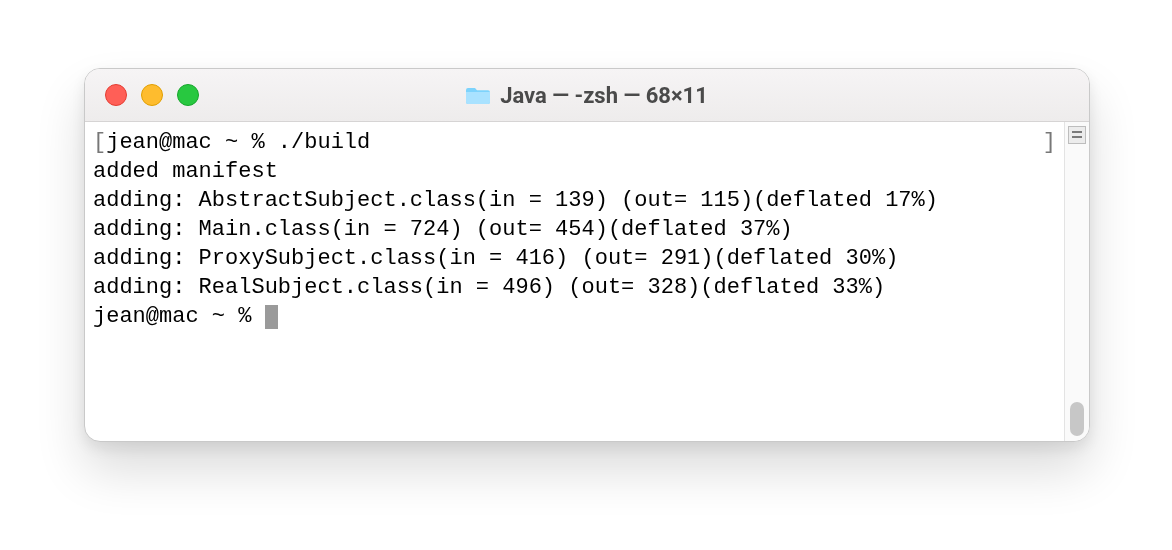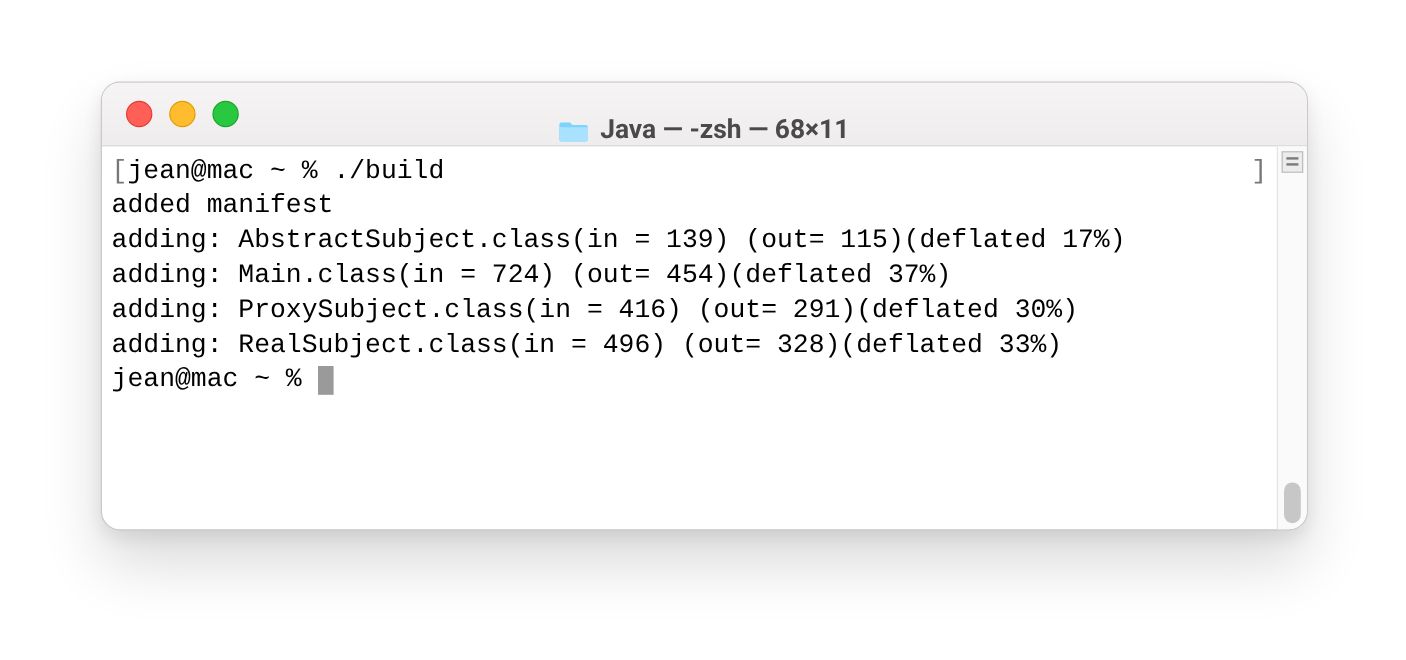--- a/index.html
+++ b/index.html
@@ -26,21 +26,21 @@
     border: 1.5px solid #c9c9c9;
     border-radius: 16px;
     box-shadow: 0 28px 50px rgba(0,0,0,0.14), 0 6px 14px rgba(0,0,0,0.08);
     overflow: hidden;
   }
   .titlebar {
     height: 52px;
     background: linear-gradient(#f6f4f5, #eeecec);
     border-bottom: 1px solid #d6d4d4;
     display: flex;
-    align-items: flex-end;
+    align-items: center;
     position: relative;
   }
   .traffic {
     position: absolute;
     left: 20px;
     top: 50%;
     transform: translateY(-50%);
     display: flex;
     gap: 14px;
   }

